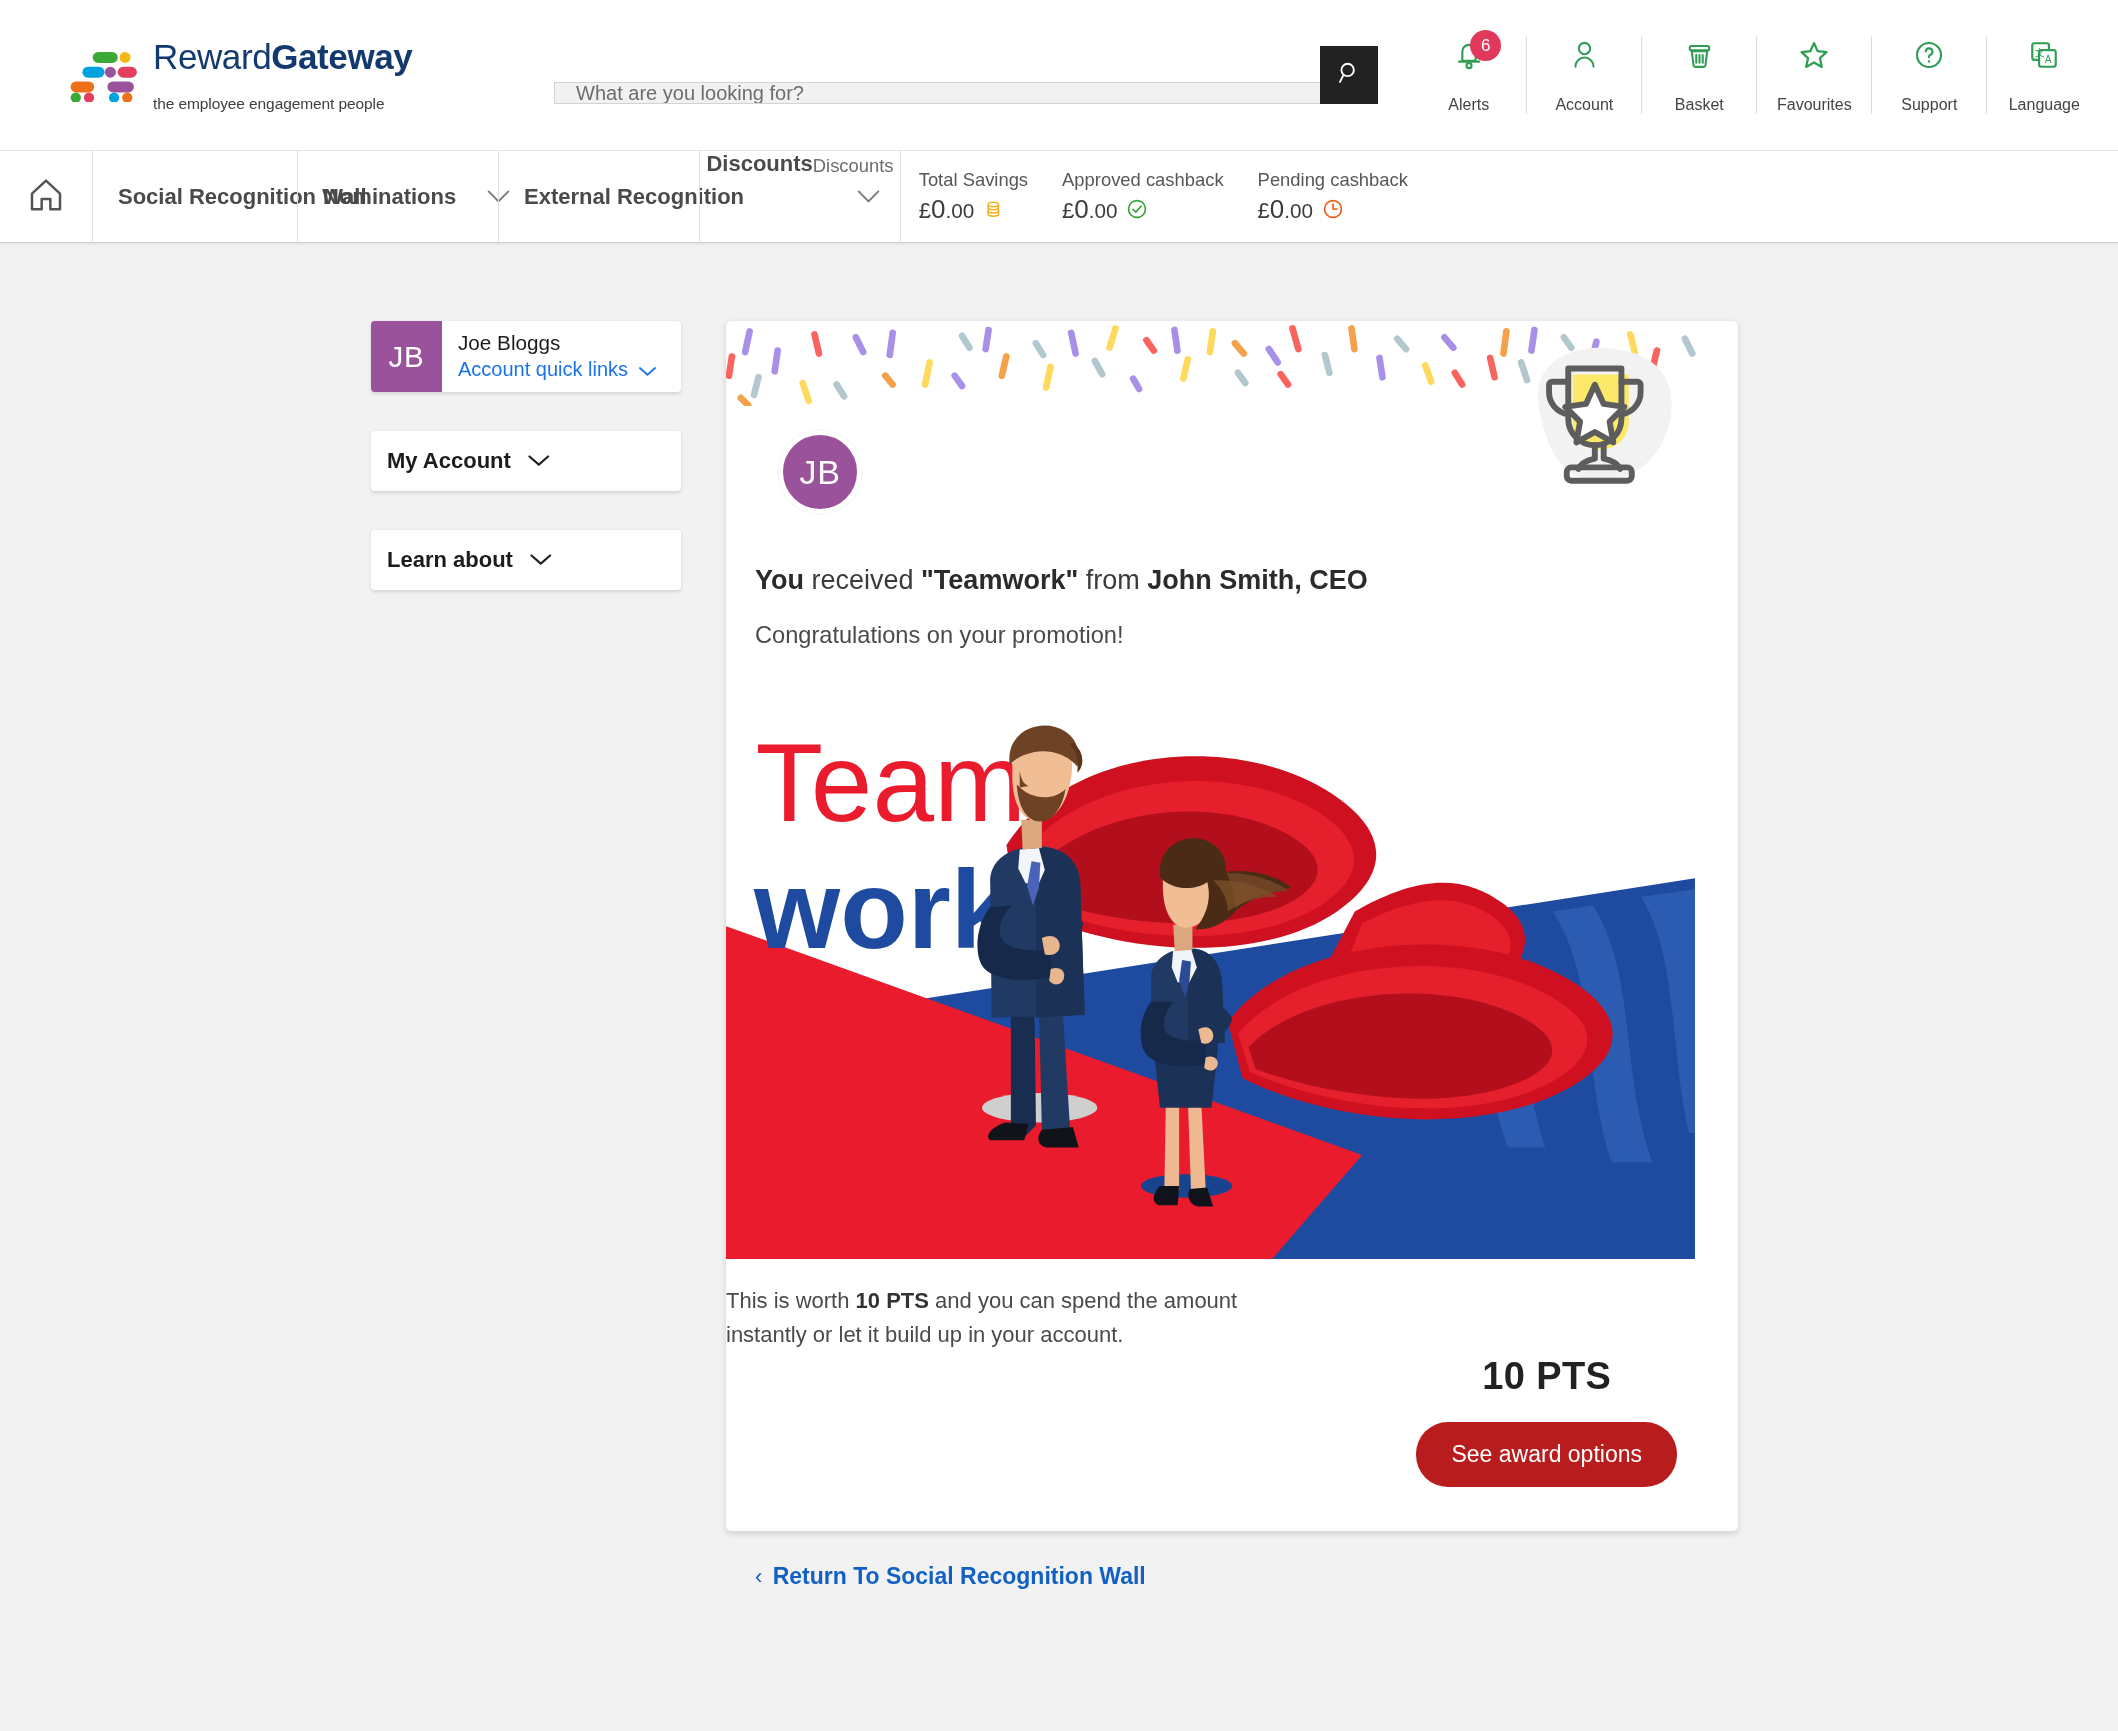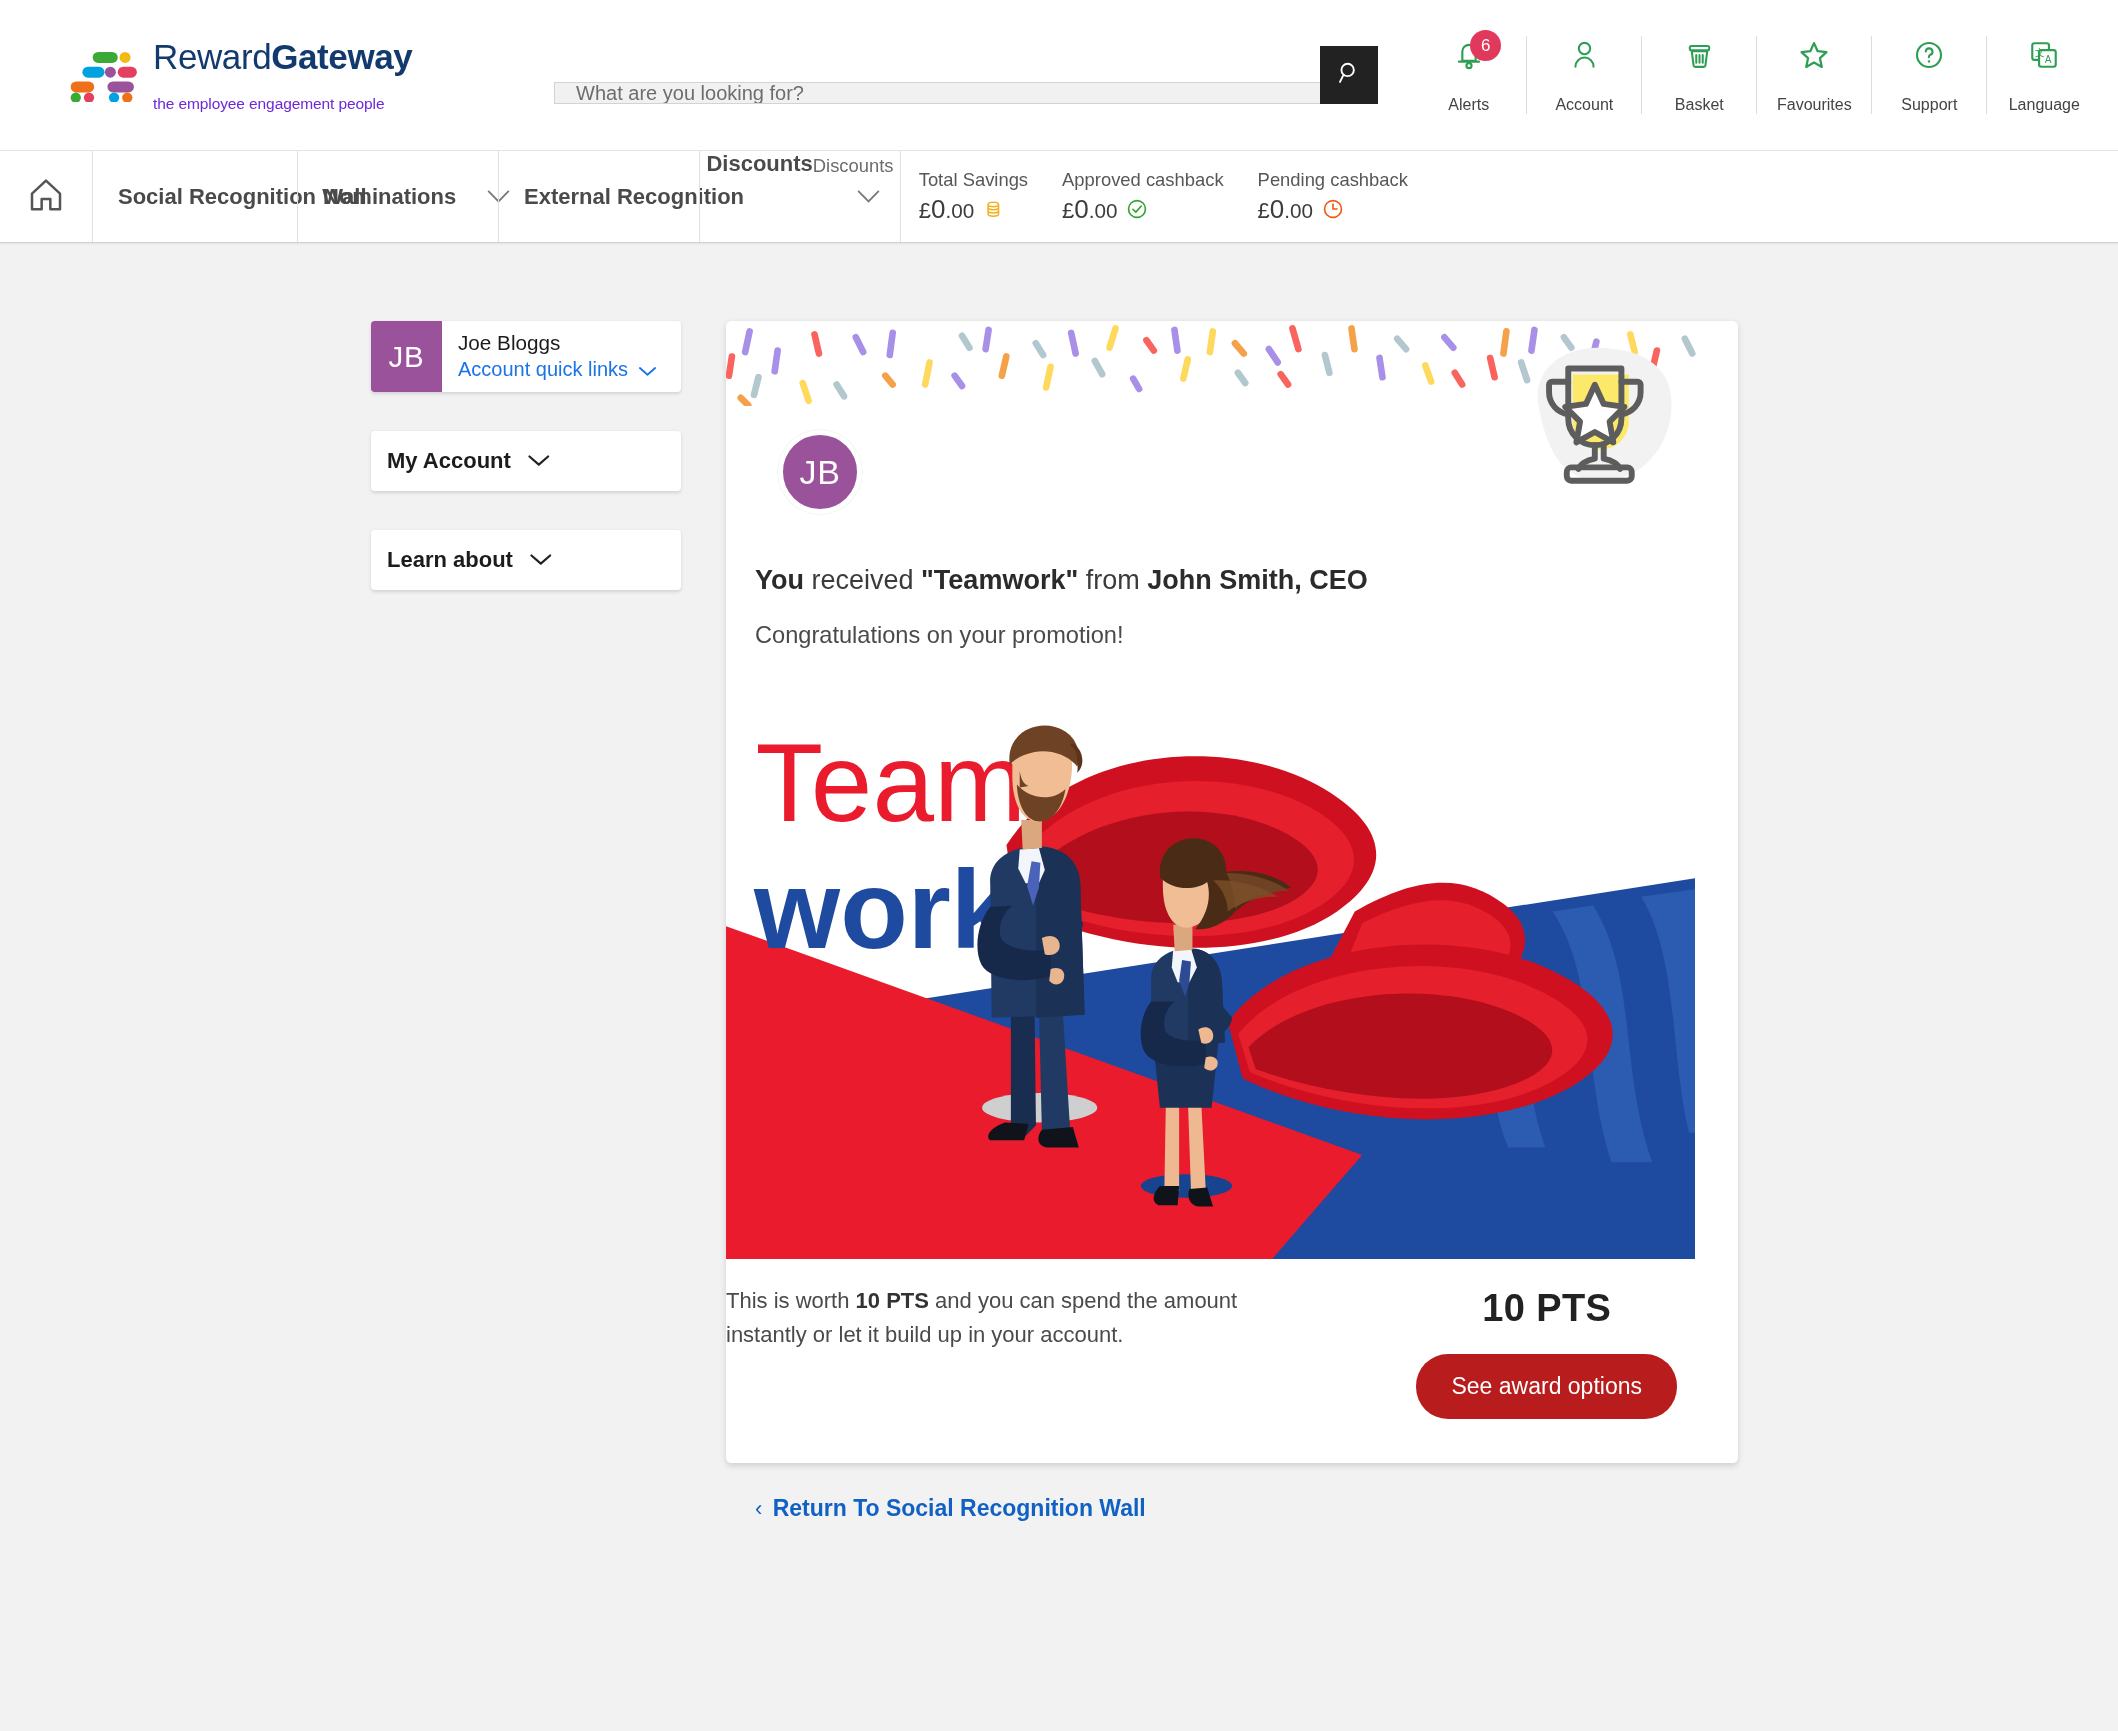--- a/index.html
+++ b/index.html
@@ -19,21 +19,21 @@
     display: flex;
     align-items: center;
     border-bottom: 0.7px solid #e3e3e3;
     padding-left: 38px;
   }
   .logo-block { display: flex; align-items: center; margin-left: 31px; }
   .logo-mark { width: 68px; height: 53px; margin-right: 16px; }
   .logo-text { line-height: 1; }
   .logo-word { font-size: 35px; color: #123a6e; letter-spacing: -0.4px; }
   .logo-word .bold { font-weight: bold; }
-  .logo-tag { font-size: 15.5px; color: #6d28d9; margin-top: 22px; letter-spacing: -0.1px; }
+  .logo-tag { font-size: 15.5px; color: #404040; margin-top: 22px; letter-spacing: -0.1px; }
 
   .search-wrap {
     display: flex;
     margin-left: 142px;
     height: 58px;
     width: 824px;
   }
   .search-input {
     flex: 1;
     border: 0.7px solid #d3d3d3;
@@ -188,20 +188,21 @@
     margin-top: 41px; margin-left: 0;
     width: 969px; height: 569px;
     position: relative; overflow: hidden;
     background: #fff;
   }
   .hero svg { display: block; }
 
   .rec-footer {
     display: flex; align-items: flex-start;
     padding: 25px 0 44px 0;
+    flex-direction: column;
   }
   .worth-text { font-size: 22px; color: #4a4a4a; line-height: 1.55; width: 539px; }
   .worth-text b { font-weight: bold; color: #333; }
   .pts-col { margin-left: auto; margin-right: 61px; text-align: center; padding-top: 3px; }
   .pts-big { font-size: 38px; font-weight: bold; color: #222; letter-spacing: 0.4px; }
   .award-btn {
     margin-top: 24px;
     background: #b91c1c;
     color: #fff;
     border: none;

